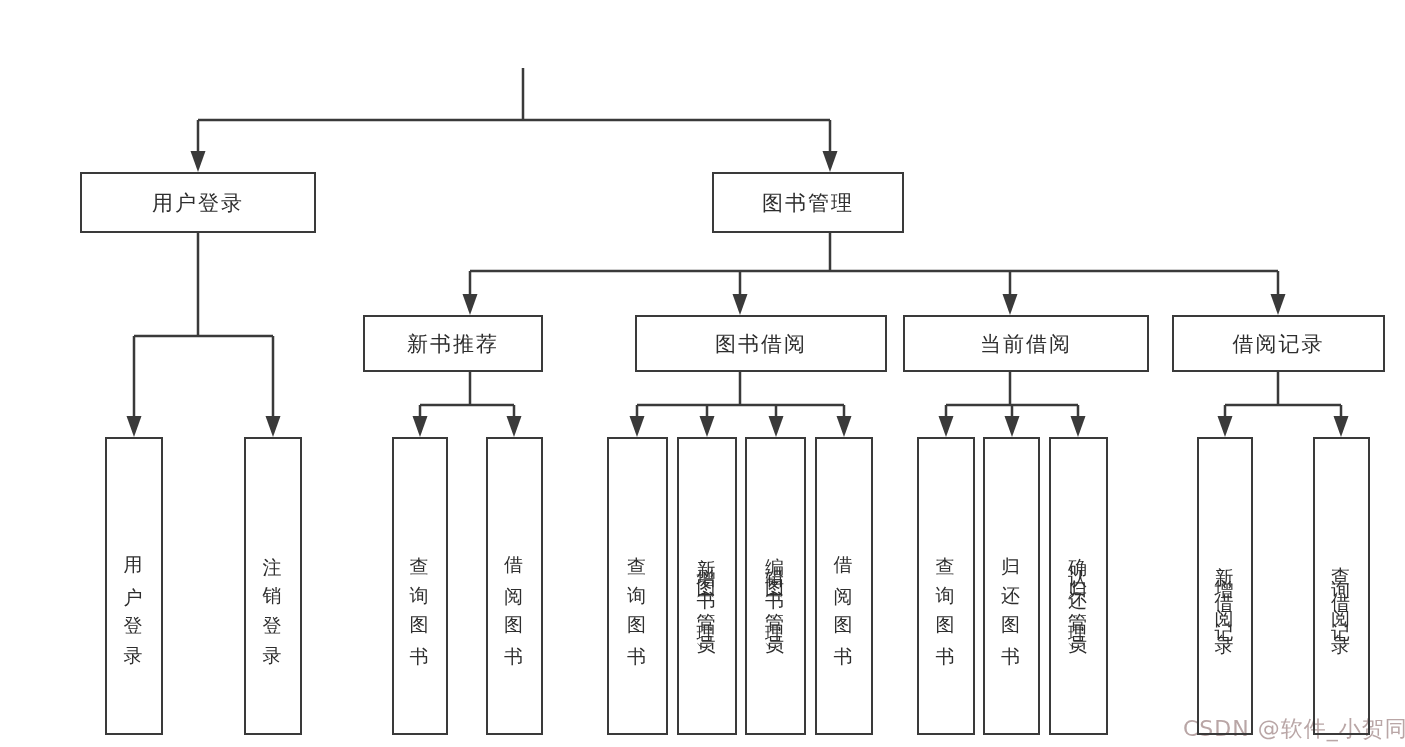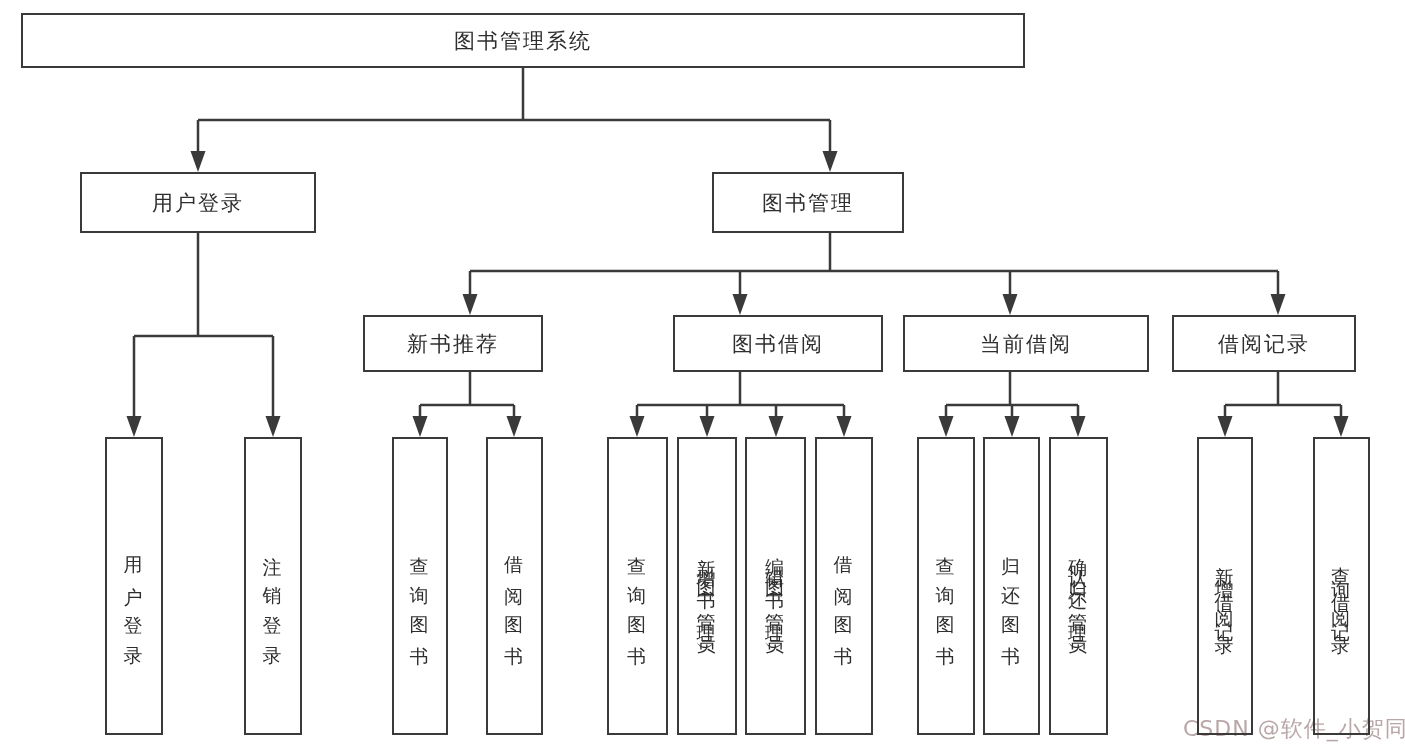--- a/index.html
+++ b/index.html
@@ -62,41 +62,38 @@
       <polygon points="776,437 768.5,416 783.5,416"></polygon>
       <polygon points="844,437 836.5,416 851.5,416"></polygon>
       <polygon points="946,437 938.5,416 953.5,416"></polygon>
       <polygon points="1012,437 1004.5,416 1019.5,416"></polygon>
       <polygon points="1078,437 1070.5,416 1085.5,416"></polygon>
       <polygon points="1225,437 1217.5,416 1232.5,416"></polygon>
       <polygon points="1341,437 1333.5,416 1348.5,416"></polygon>
     </g>
   </svg>
 
-  <div class="box" style="left:21px;top:13px;width:1004px;height:55px">
-    <span class="hlabel">图书管理系统</span>
-  </div>
 
   <div class="box" style="left:80px;top:172px;width:236px;height:61px">
     <span class="hlabel">用户登录</span>
   </div>
   <div class="box" style="left:712px;top:172px;width:192px;height:61px">
     <span class="hlabel">图书管理</span>
   </div>
 
   <div class="box" style="left:363px;top:315px;width:180px;height:57px">
     <span class="hlabel">新书推荐</span>
   </div>
-  <div class="box" style="left:673px;top:315px;width:210px;height:57px">
+  <div class="box" style="left:635px;top:315px;width:252px;height:57px">
     <span class="hlabel">图书借阅</span>
   </div>
   <div class="box" style="left:903px;top:315px;width:246px;height:57px">
     <span class="hlabel">当前借阅</span>
   </div>
-  <div class="box" style="left:1172px;top:315px;width:184px;height:57px">
+  <div class="box" style="left:1172px;top:315px;width:213px;height:57px">
     <span class="hlabel">借阅记录</span>
   </div>
 
   <div class="box leaf" style="left:105px;top:437px;width:58px;height:298px">
     <span class="vtext" style="letter-spacing: 30px; transform: translateY(15px);">用户登录</span>
   </div>
   <div class="box leaf" style="left:244px;top:437px;width:58px;height:298px">
     <span class="vtext" style="letter-spacing: 30px; transform: translateY(15px);">注销登录</span>
   </div>
 

